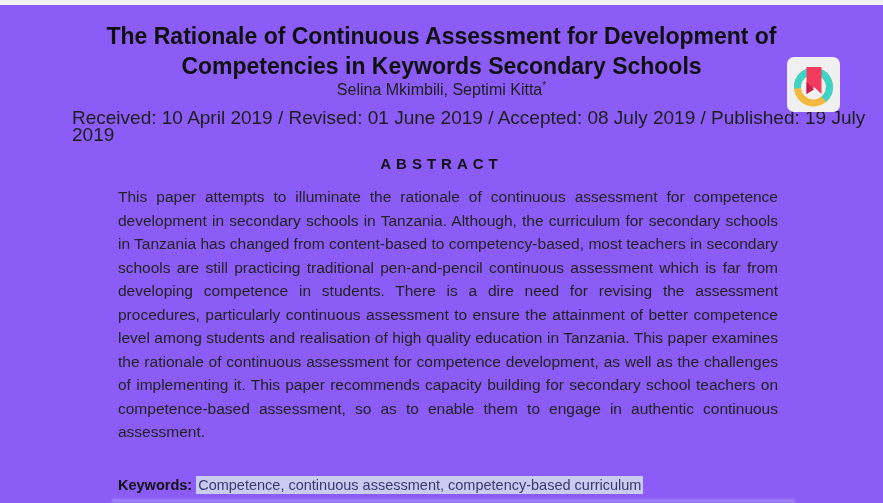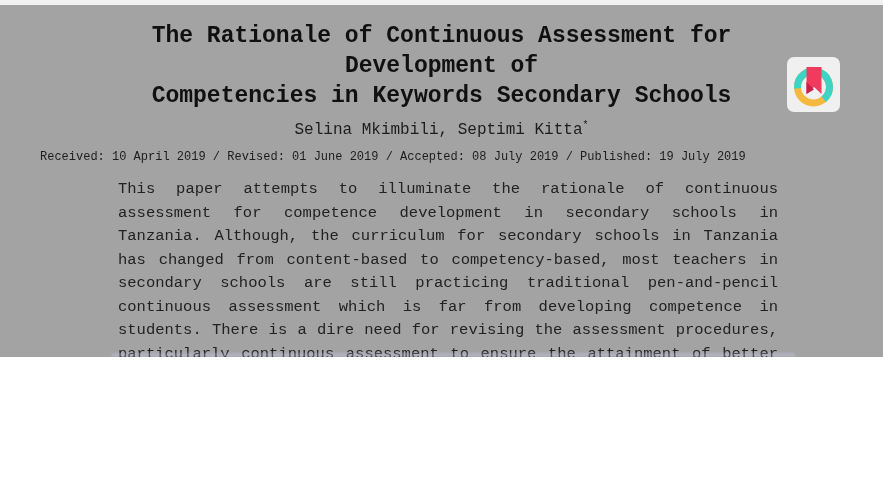--- a/index.html
+++ b/index.html
@@ -1,36 +1,36 @@
 <!DOCTYPE html>
 <html style="--keyword_highlight: #c9cbf0; --keyword_text: #3a3a70; --logo_background: #f0f0f0; --logo_ring_teal: #3ed4c5; --logo_ring_yellow: #f4b93e; --logo_bookmark: #f23a5e; --logo_bookmark_fold: #c81e48;"><head>
 <meta charset="utf-8">
 <style>
   html,body{margin:0;padding:0;background:#ffffff;}
   .page{
     position:relative;
-    width:883px;height:357px;
-    background:#a3a3a3;
+    width:883px;height:503px;
+    background:#8b5cf6;
     overflow:hidden;
-    font-family:Liberation Mono, monospace;
+    font-family:Liberation Sans, sans-serif;
     color:#1d1d1d;
   }
   .top-strip{position:absolute;top:0;left:0;right:0;height:5px;background:#f2f2f2;}
   .logo{position:absolute;left:787px;top:57px;width:53px;height:55px;}
   .title{
     margin:21px 90px 0;
     text-align:center;
     font-size:23px;line-height:30px;
     font-weight:bold;color:#101010;
   }
-  .authors{margin-top:10px;text-align:center;font-size:16px;line-height:18px;color:#1d1d1d;}
+  .authors{text-align:center;font-size:16px;line-height:18px;color:#1d1d1d;}
   .sup-mark{font-size:10px;vertical-align:super;line-height:0;}
   .affiliation{margin-top:15px;text-align:center;font-size:16px;line-height:17px;}
   .corresponding{margin:12px 0 0 72px;font-size:13px;line-height:16px;}
-  .dates{margin:10px 0 0 40px;font-size:12px;line-height:17px;}
+  .dates{margin:10px 0 0 72px;font-size:19px;line-height:17px;}
   .abstract-heading{
     margin-top:12px;text-align:center;
     font-size:15px;font-weight:bold;letter-spacing:5px;line-height:18px;color:#111;
   }
   .abstract-body{
     margin:12px 12px 0 118px;width:660px;
     font-size:15.5px;line-height:23.5px;
     text-align:justify;color:#222;
   }
   .keywords{position:absolute;left:118px;top:476px;font-size:14.5px;line-height:19px;white-space:nowrap;}
@@ -69,19 +69,24 @@
   </h1>
 
   <div class="authors">
     <span>Selina Mkimbili, Septimi Kitta</span><span class="sup-mark">*</span>
   </div>
 
 
 
   <div class="dates">Received: 10 April 2019 / Revised: 01 June 2019 / Accepted: 08 July 2019 / Published: 19 July 2019</div>
 
+  <div class="abstract-heading">ABSTRACT</div>
 
   <p class="abstract-body">This paper attempts to illuminate the rationale of continuous assessment for competence development in secondary schools in Tanzania. Although, the curriculum for secondary schools in Tanzania has changed from content-based to competency-based, most teachers in secondary schools are still practicing traditional pen-and-pencil continuous assessment which is far from developing competence in students. There is a dire need for revising the assessment procedures, particularly continuous assessment to ensure the attainment of better competence level among students and realisation of high quality education in Tanzania. This paper examines the rationale of continuous assessment for competence development, as well as the challenges of implementing it. This paper recommends capacity building for secondary school teachers on competence-based assessment, so as to enable them to engage in authentic continuous assessment.</p>
 
+  <div class="keywords">
+    <span class="keywords-label">Keywords:</span>
+    <span class="kw-highlight">Competence, continuous assessment, competency-based curriculum</span>
+  </div>
 
   <div class="bottom-band"></div>
 
 </div>
 
 </body></html>

